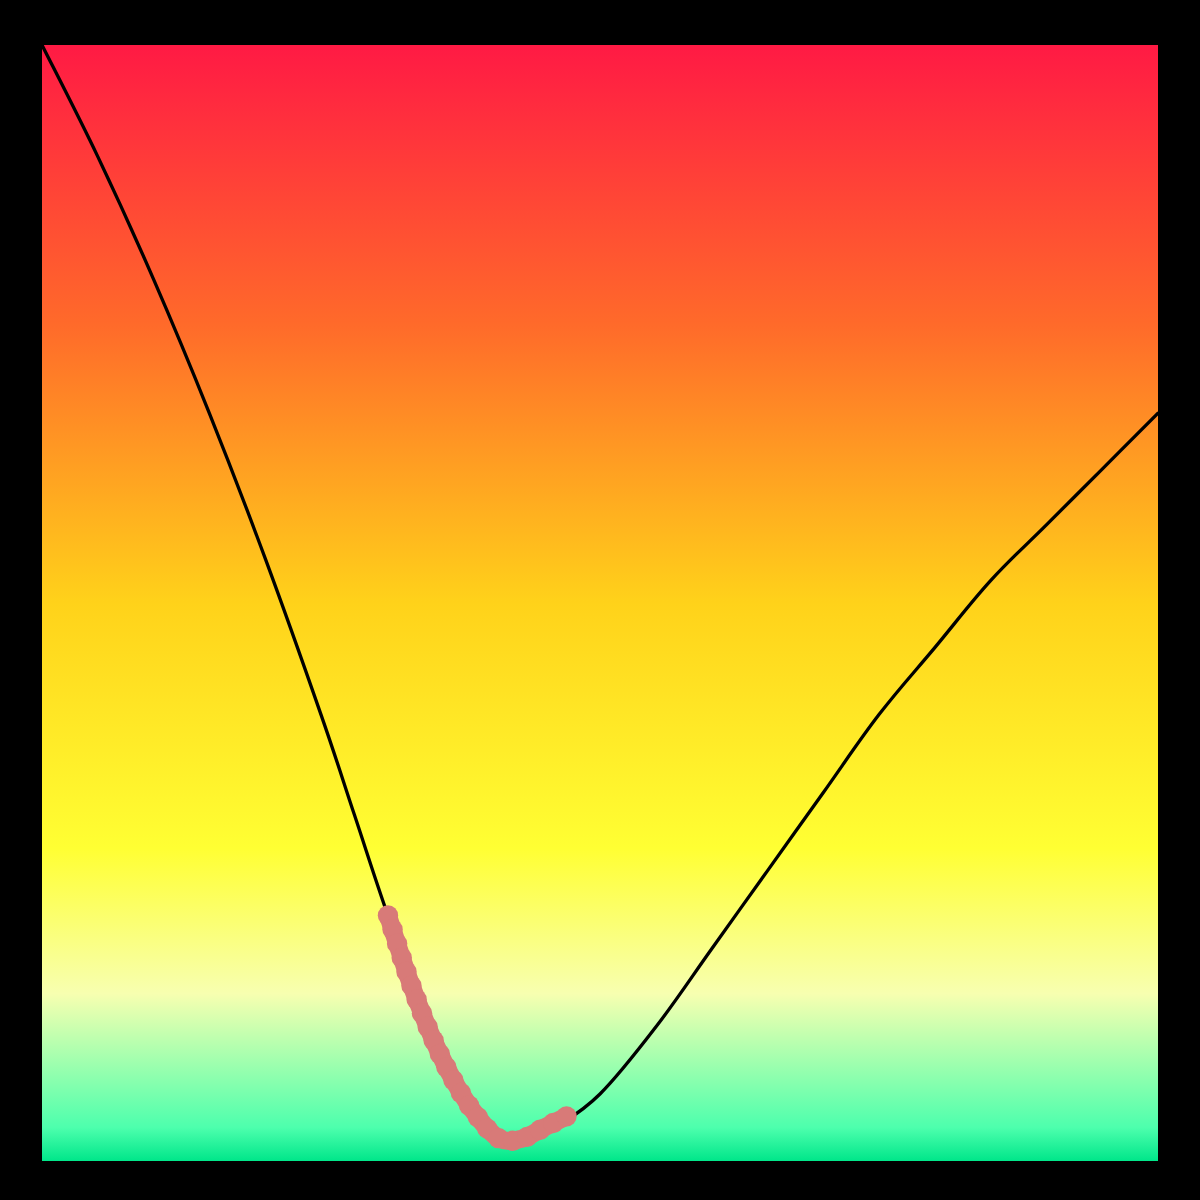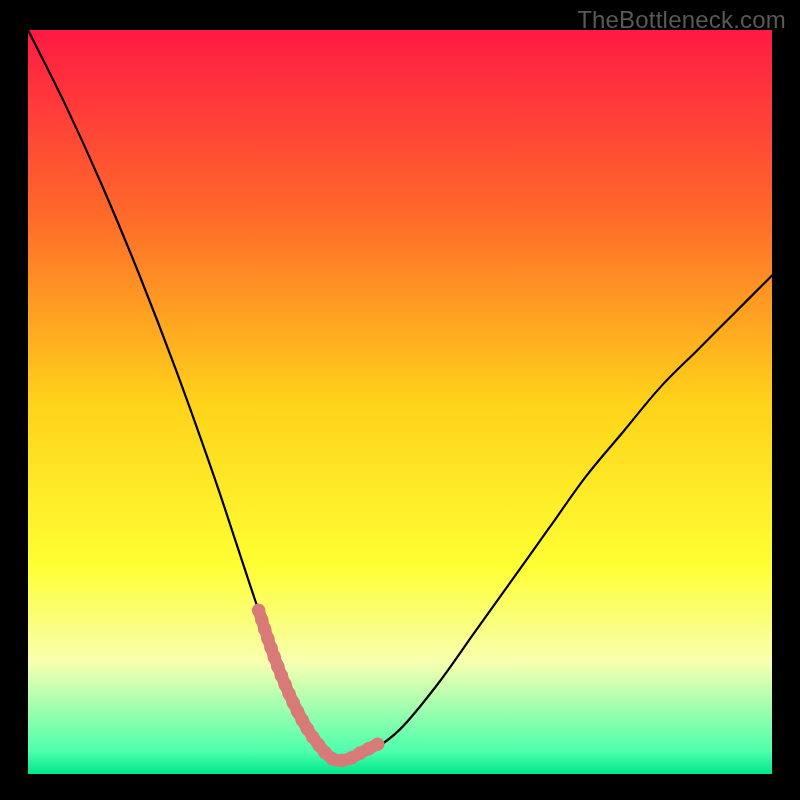--- a/index.html
+++ b/index.html
@@ -26,21 +26,20 @@
     top: 30px;
     width: 744px;
     height: 744px;
   }
   svg { display: block; }
 </style>
 </head>
 <body>
 
 <div class="frame">
-  <div class="watermark">TheBottleneck.com</div>
   <div class="plot">
     <svg id="chart-svg" width="744" height="744" viewBox="0 0 744 744" preserveAspectRatio="none">
       <defs>
         <linearGradient id="bg-grad" x1="0" y1="0" x2="0" y2="1">
             <stop offset="0%" stop-color="#ff1a44"></stop>
             <stop offset="25%" stop-color="#ff6a2a"></stop>
             <stop offset="50%" stop-color="#ffd21a"></stop>
             <stop offset="72%" stop-color="#ffff33"></stop>
             <stop offset="85%" stop-color="#f7ffb0"></stop>
             <stop offset="97%" stop-color="#4dffad"></stop>

